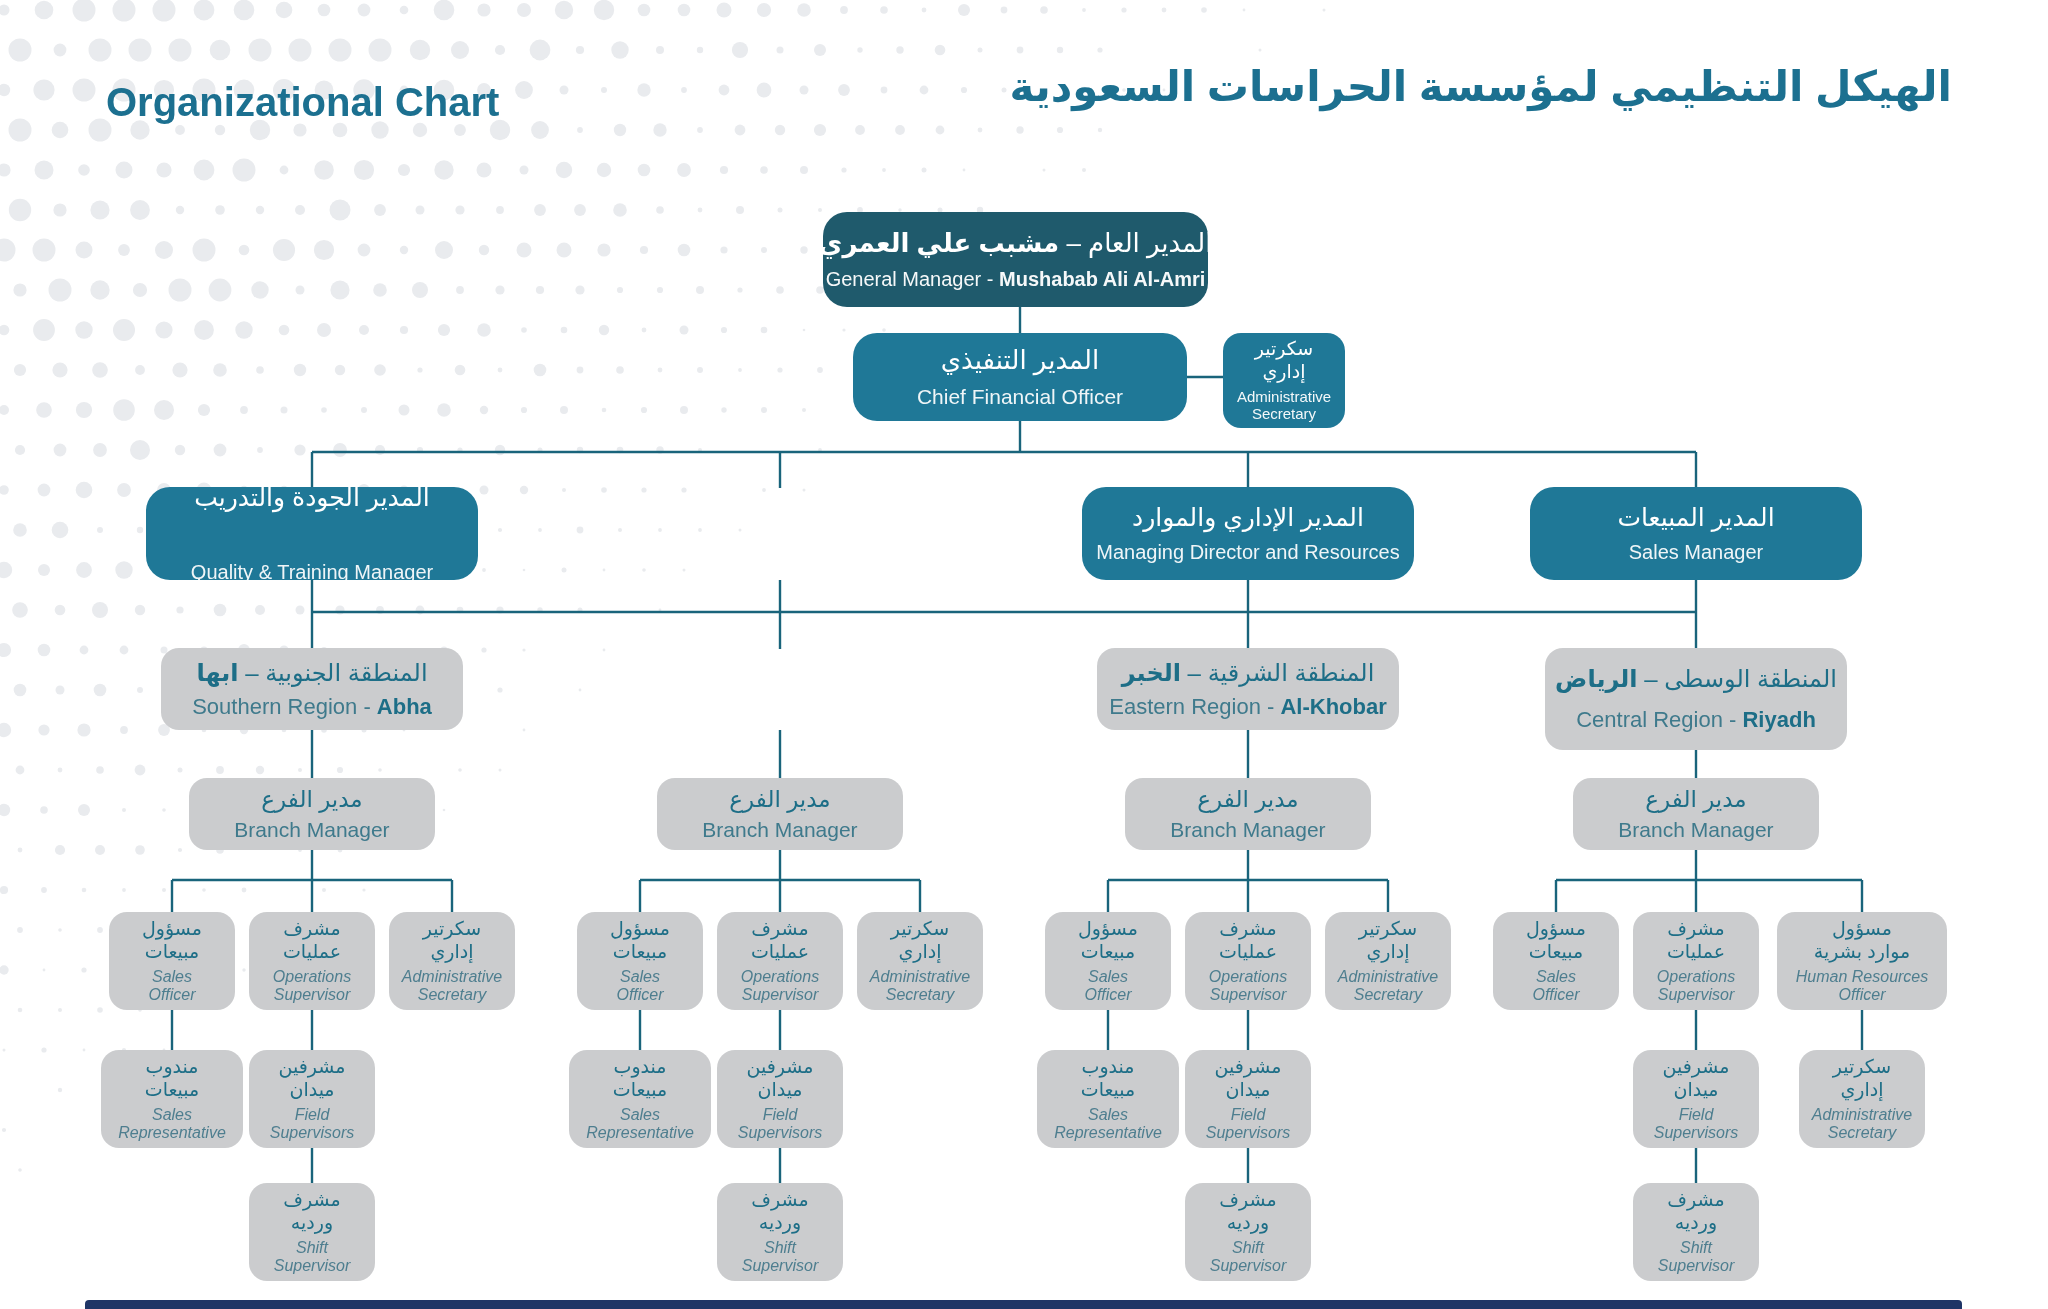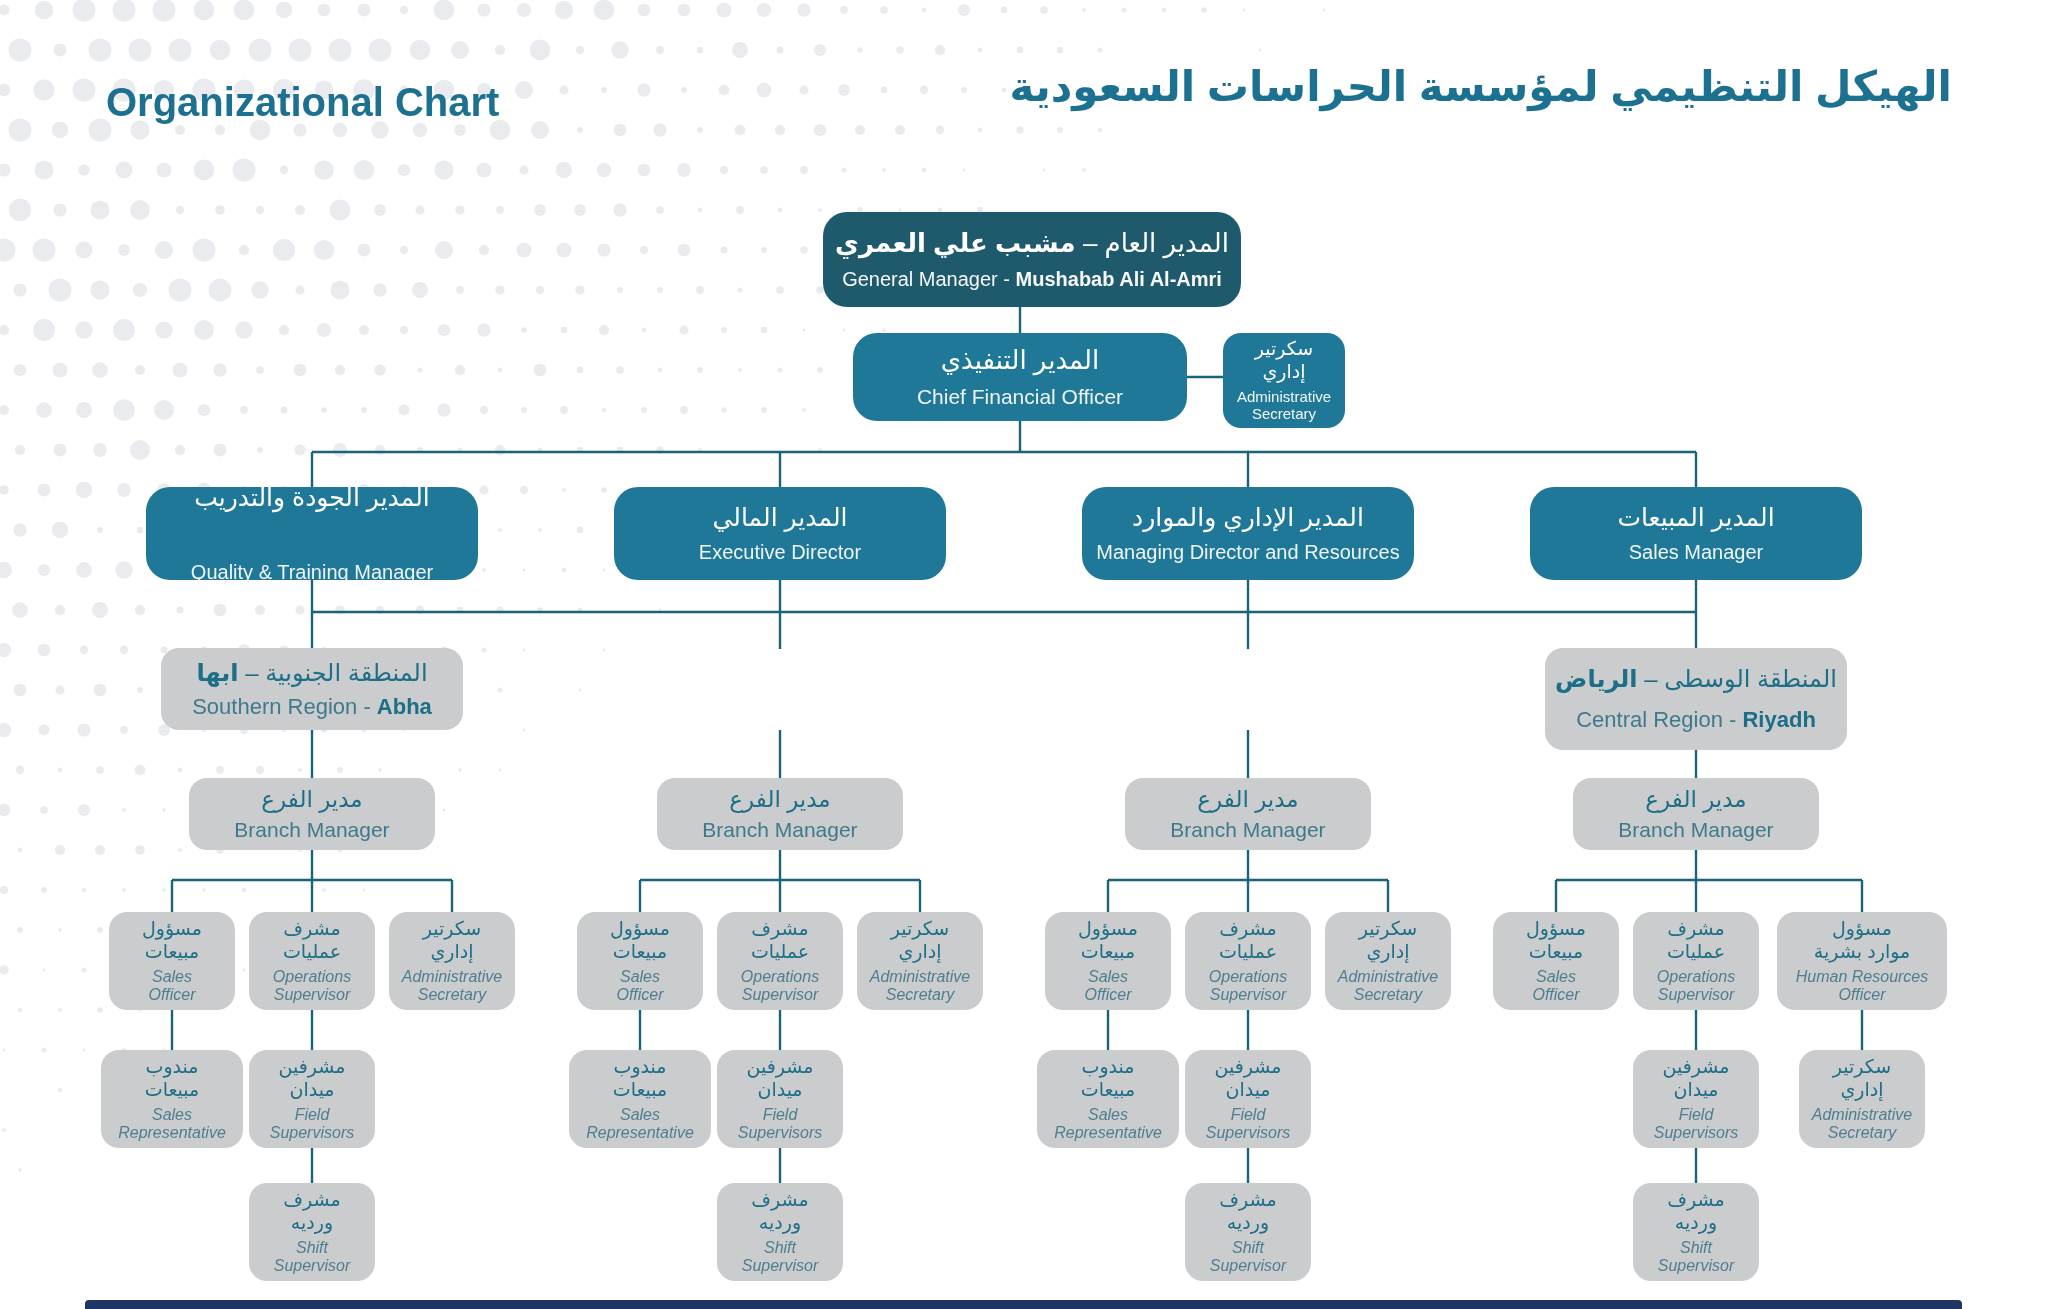--- a/index.html
+++ b/index.html
@@ -576,56 +576,56 @@
       <line x1="1862" y1="1010" x2="1862" y2="1051" stroke="var(--line)" stroke-width="2.4"></line>
       <line x1="312" y1="1148" x2="312" y2="1184" stroke="var(--line)" stroke-width="2.4"></line>
       <line x1="780" y1="1148" x2="780" y2="1184" stroke="var(--line)" stroke-width="2.4"></line>
       <line x1="1248" y1="1148" x2="1248" y2="1184" stroke="var(--line)" stroke-width="2.4"></line>
       <line x1="1696" y1="1148" x2="1696" y2="1184" stroke="var(--line)" stroke-width="2.4"></line>
     </svg>
 
   <div class="title-en">Organizational Chart</div>
   <div class="title-ar">الهيكل التنظيمي لمؤسسة الحراسات السعودية</div>
 
-  <div class="node dark" style="left:823px;top:212px;width:418px;height:95px;">
+  <div class="node dark" style="left:823px;top:212px;width:385px;height:95px;">
     <div class="ar gm-ar"><span>المدير العام – </span><span class="b">مشبب علي العمري</span></div>
     <div class="gm-en"><span>General Manager - </span><span class="b">Mushabab Ali Al-Amri</span></div>
   </div>
 
   <div class="node teal" style="left:853px;top:333px;width:334px;height:88px;">
     <div class="ar cfo-ar">المدير التنفيذي</div>
     <div class="cfo-en">Chief Financial Officer</div>
   </div>
   <div class="node teal" style="left:1223px;top:333px;width:122px;height:95px;border-radius:18px;">
     <div class="ar sec-ar">سكرتير
 إداري</div>
     <div class="sec-en">Administrative
 Secretary</div>
   </div>
 
   <div class="node teal" style="left:146px;top:487px;width:332px;height:93px;gap:40px;">
     <div class="ar mgr-ar">المدير الجودة والتدريب</div>
     <div class="mgr-en">Quality &amp; Training Manager</div>
   </div>
-  <div class="node teal" style="left:614px;top:487px;width:332px;height:93px;">
-    <div class="ar mgr-ar">المدير المالي</div>
-    <div class="mgr-en">Executive Director</div>
-  </div>
   <div class="node teal" style="left:1082px;top:487px;width:332px;height:93px;">
     <div class="ar mgr-ar">المدير الإداري والموارد</div>
     <div class="mgr-en">Managing Director and Resources</div>
   </div>
   <div class="node teal" style="left:1530px;top:487px;width:332px;height:93px;">
     <div class="ar mgr-ar">المدير المبيعات</div>
     <div class="mgr-en">Sales Manager</div>
   </div>
 
   <div class="node gray" style="left:161px;top:648px;width:302px;height:82px;">
     <div class="ar reg-ar"><span>المنطقة الجنوبية – </span><span class="b">ابها</span></div>
     <div class="reg-en"><span>Southern Region - </span><span class="b">Abha</span></div>
+  </div>
+  <div class="node gray" style="left:1097px;top:648px;width:302px;height:82px;">
+    <div class="ar reg-ar"><span>المنطقة الشرقية – </span><span class="b">الخبر</span></div>
+    <div class="reg-en"><span>Eastern Region - </span><span class="b">Al-Khobar</span></div>
   </div>
   <div class="node gray" style="left:1545px;top:648px;width:302px;height:102px;gap:7px;">
     <div class="ar reg-ar"><span>المنطقة الوسطى – </span><span class="b">الرياض</span></div>
     <div class="reg-en"><span>Central Region - </span><span class="b">Riyadh</span></div>
   </div>
 
   <div class="node gray" style="left:189px;top:778px;width:246px;height:72px;">
     <div class="ar bm-ar">مدير الفرع</div>
     <div class="bm-en">Branch Manager</div>
   </div>

